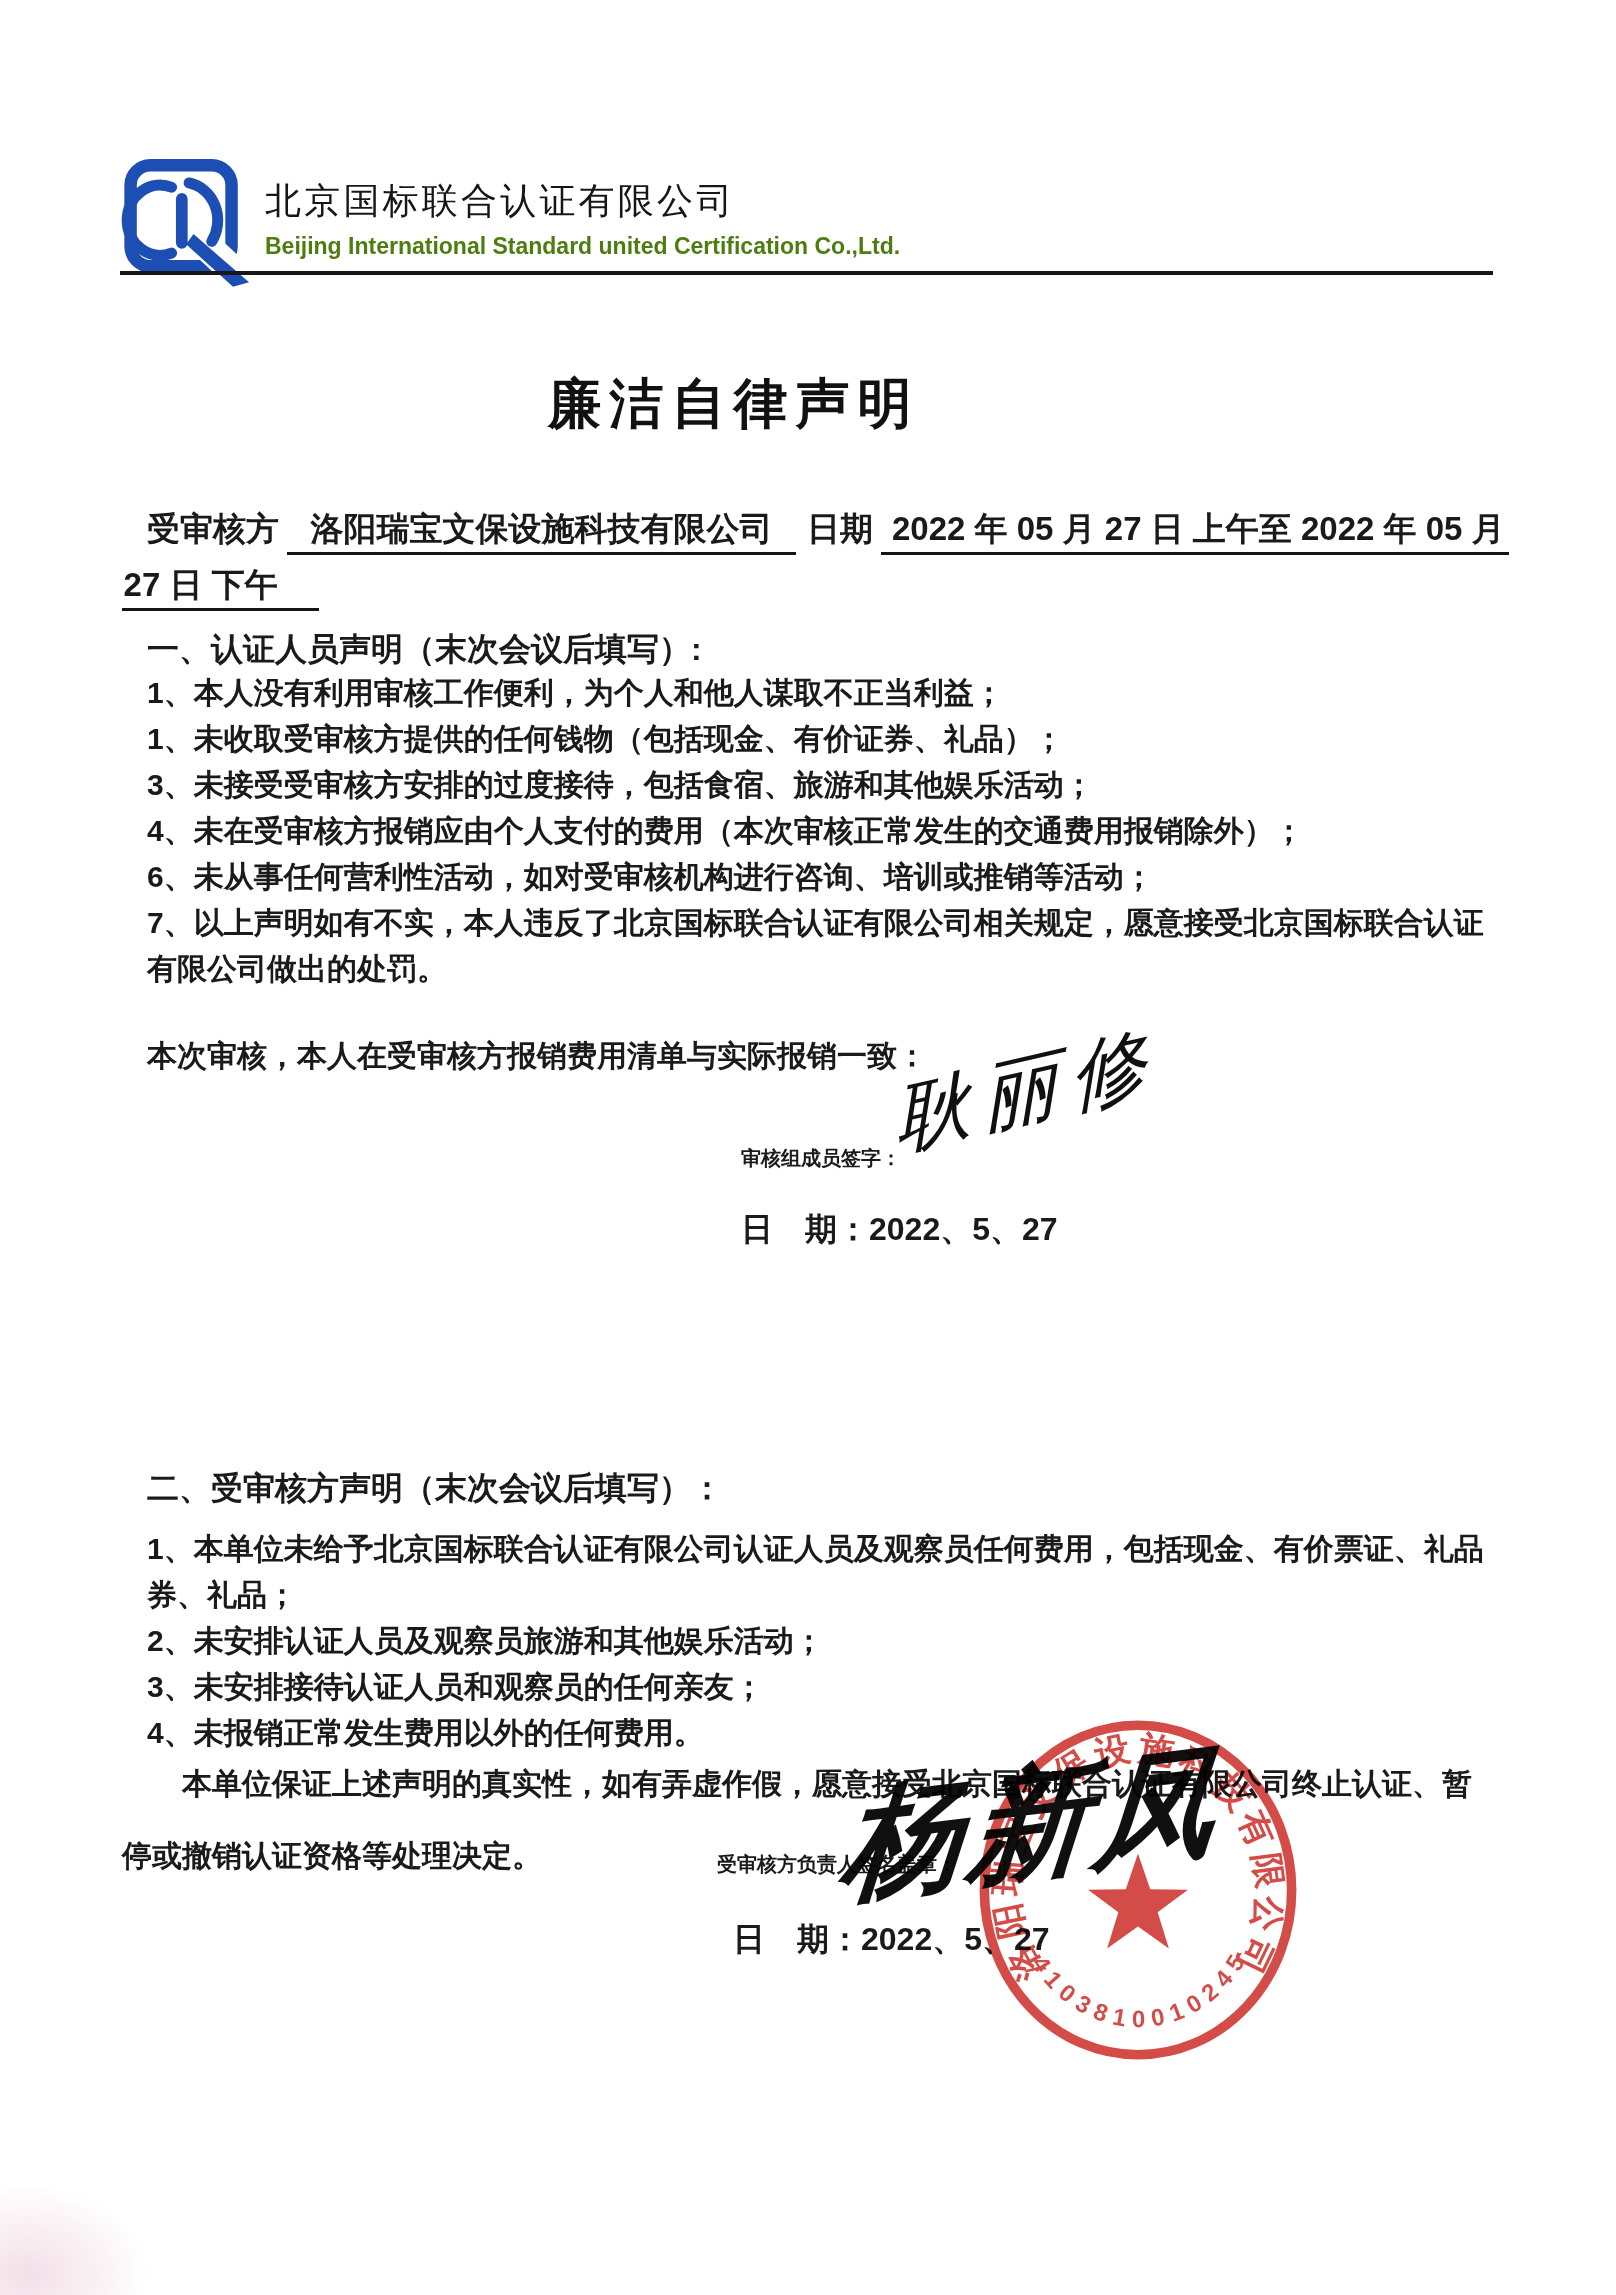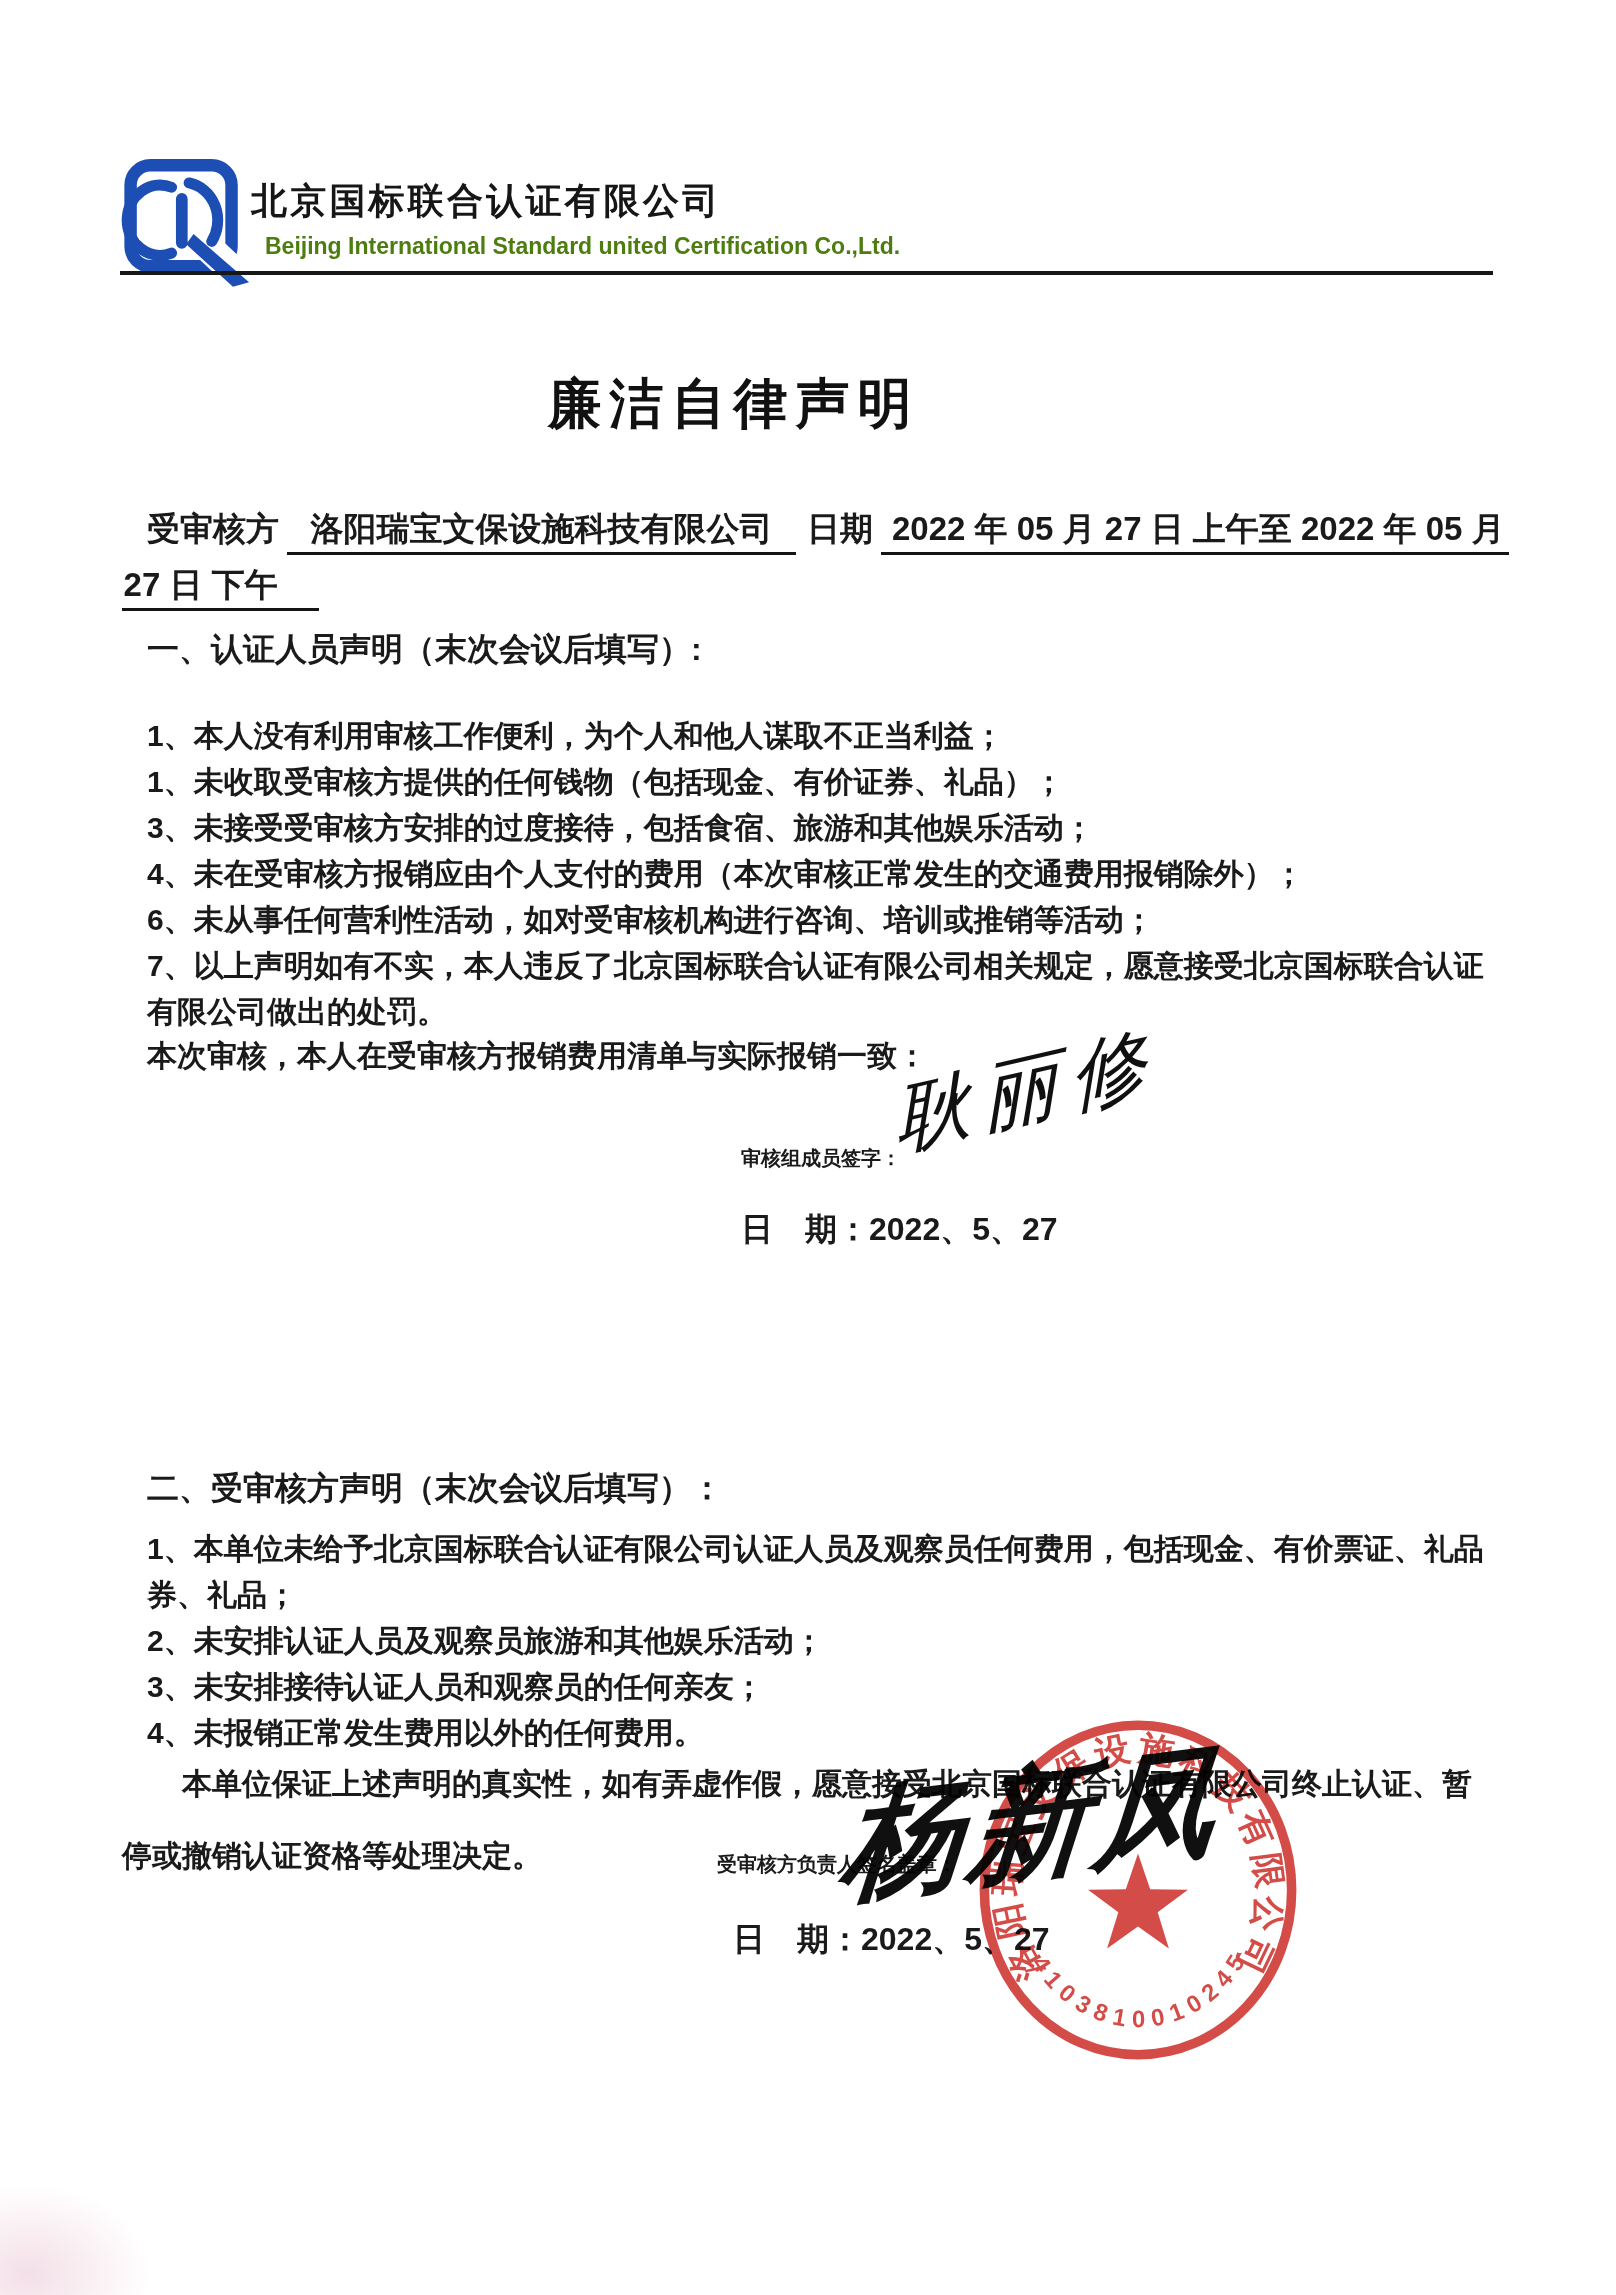--- a/index.html
+++ b/index.html
@@ -3,36 +3,36 @@
 <meta charset="utf-8">
 <style>
   html,body{margin:0;padding:0;background:#ffffff;}
   body{
     width:1616px;height:2295px;position:relative;overflow:hidden;
     font-family:"Liberation Sans",sans-serif;color:#1a1a1a;
   }
   .abs{position:absolute;}
   
   .logo{left:120px;top:158px;width:147px;height:139px;}
-  .co-cn{left:251px;top:177px;font-size:36px;font-weight:700;letter-spacing:3.2px;color:#161616;}
+  .co-cn{left:265px;top:177px;font-size:36px;font-weight:400;letter-spacing:3.2px;color:#161616;}
   .co-en{left:265px;top:233px;font-size:23px;font-weight:700;font-family:Liberation Sans, sans-serif;color:#4d7c0f;}
   .head-rule{left:120px;top:271px;width:1373px;height:4px;background:#171717;}
   
   .doc-title{left:0;top:368px;width:1467px;text-align:center;font-size:54px;font-weight:700;letter-spacing:8px;color:#111;}
   
   .meta1{left:147px;top:507px;width:1355px;font-size:33px;font-weight:700;white-space:nowrap;}
   .meta2{left:122px;top:563px;font-size:33px;font-weight:700;}
   .u{border-bottom:3.2px solid #151515;display:inline-block;line-height:1.35;}
   .u-co{min-width:509px;text-align:center;margin:0 11px 0 8px;}
   .u-date{min-width:593px;padding:0 4.8px 0 11px;margin-left:8px;}
   .u-date2{min-width:174px;padding:0 21px 0 1.6px;}
   
   .sec-heading{font-size:32px;font-weight:700;}
   .sec1-heading{left:147px;top:628px;}
-  .sec1-items{left:147px;top:670px;width:1351px;font-size:30px;font-weight:700;line-height:46px;overflow-wrap:anywhere;margin-top:43px;}
+  .sec1-items{left:147px;top:670px;width:1351px;font-size:30px;font-weight:700;line-height:46px;overflow-wrap:anywhere;}
   .confirm{left:147px;top:1036px;width:1351px;font-size:30px;font-weight:700;}
   .sec2-heading{left:147px;top:1467px;}
   .sec2-items{left:147px;top:1526px;width:1351px;font-size:30px;font-weight:700;line-height:46px;overflow-wrap:anywhere;}
   .closing{left:122px;top:1748px;width:1379px;font-size:30px;font-weight:700;line-height:72px;text-indent:2em;overflow-wrap:anywhere;}
   
   .sign-label{font-size:20px;font-weight:700;}
   .sig1-label{left:741px;top:1145px;}
   .sig1-date{left:741px;top:1208px;font-size:32px;font-weight:700;}
   .sig2-label{left:717px;top:1851px;}
   .sig2-date{left:733px;top:1918px;font-size:32px;font-weight:700;}

